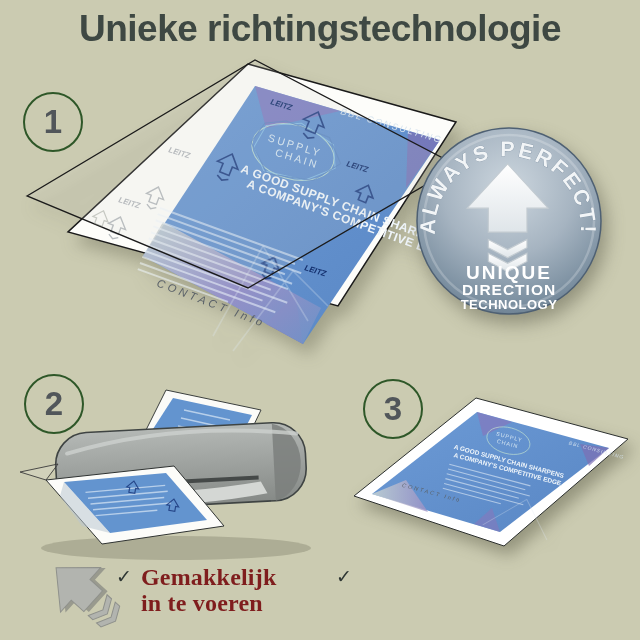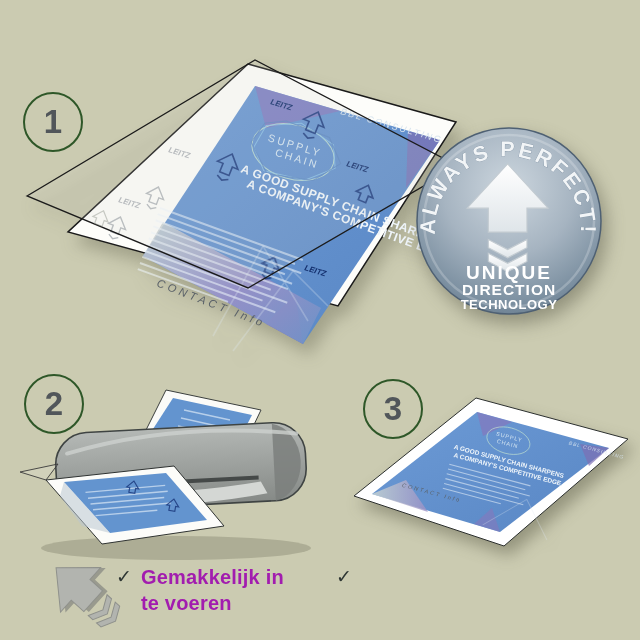--- a/index.html
+++ b/index.html
@@ -20,30 +20,31 @@
   .art{position:absolute;display:block;}
   #step1-art{left:8px;top:56px;filter:drop-shadow(7px 11px 8px rgba(70,70,50,.30));}
   #badge-art{left:410px;top:122px;filter:drop-shadow(5px 9px 9px rgba(60,60,45,.40));}
   #step2-art{left:16px;top:376px;}
   #arrow-art{left:18px;top:524px;}
   #step3-art{left:336px;top:384px;filter:drop-shadow(6px 9px 8px rgba(60,60,42,.38));}
   .bullet{position:absolute;display:flex;gap:9px;align-items:flex-start;}
   .b1{left:116px;top:564px;width:190px;}
   .b2{left:336px;top:564px;width:300px;}
   .check{font-size:19px;line-height:26px;font-weight:700;color:#2e3633;}
-  .btext{font-size:20px;line-height:26px;font-weight:700;color:#a21caf;letter-spacing:.2px;}
+  .btext{font-size:24px;line-height:26px;font-weight:700;color:#7f1d1d;letter-spacing:.2px;font-family:Liberation Serif, serif;}
   .b1 .btext{width:152px;}
   .b2 .btext{width:262px;}
   svg text{font-family:"Liberation Sans","DejaVu Sans",sans-serif;}
 </style>
 </head>
 <body>
 
 <div class="canvas">
 
+  <h1 class="title">Unieke richtingstechnologie</h1>
 
   <svg id="step1-art" class="art" width="460" height="312" viewBox="0 0 460 312">
     <defs>
       <linearGradient id="docGrad" x1="0" y1="0" x2="1" y2="1">
         <stop offset="0" stop-color="#6d9bd6"></stop>
           <stop offset="1" stop-color="#5886c4"></stop>
       </linearGradient>
       <linearGradient id="bandGrad" x1="0" y1="0" x2="1" y2="1">
         <stop offset="0" stop-color="#ccd8d2"></stop>
           <stop offset="0.55" stop-color="#9d90c6"></stop>

